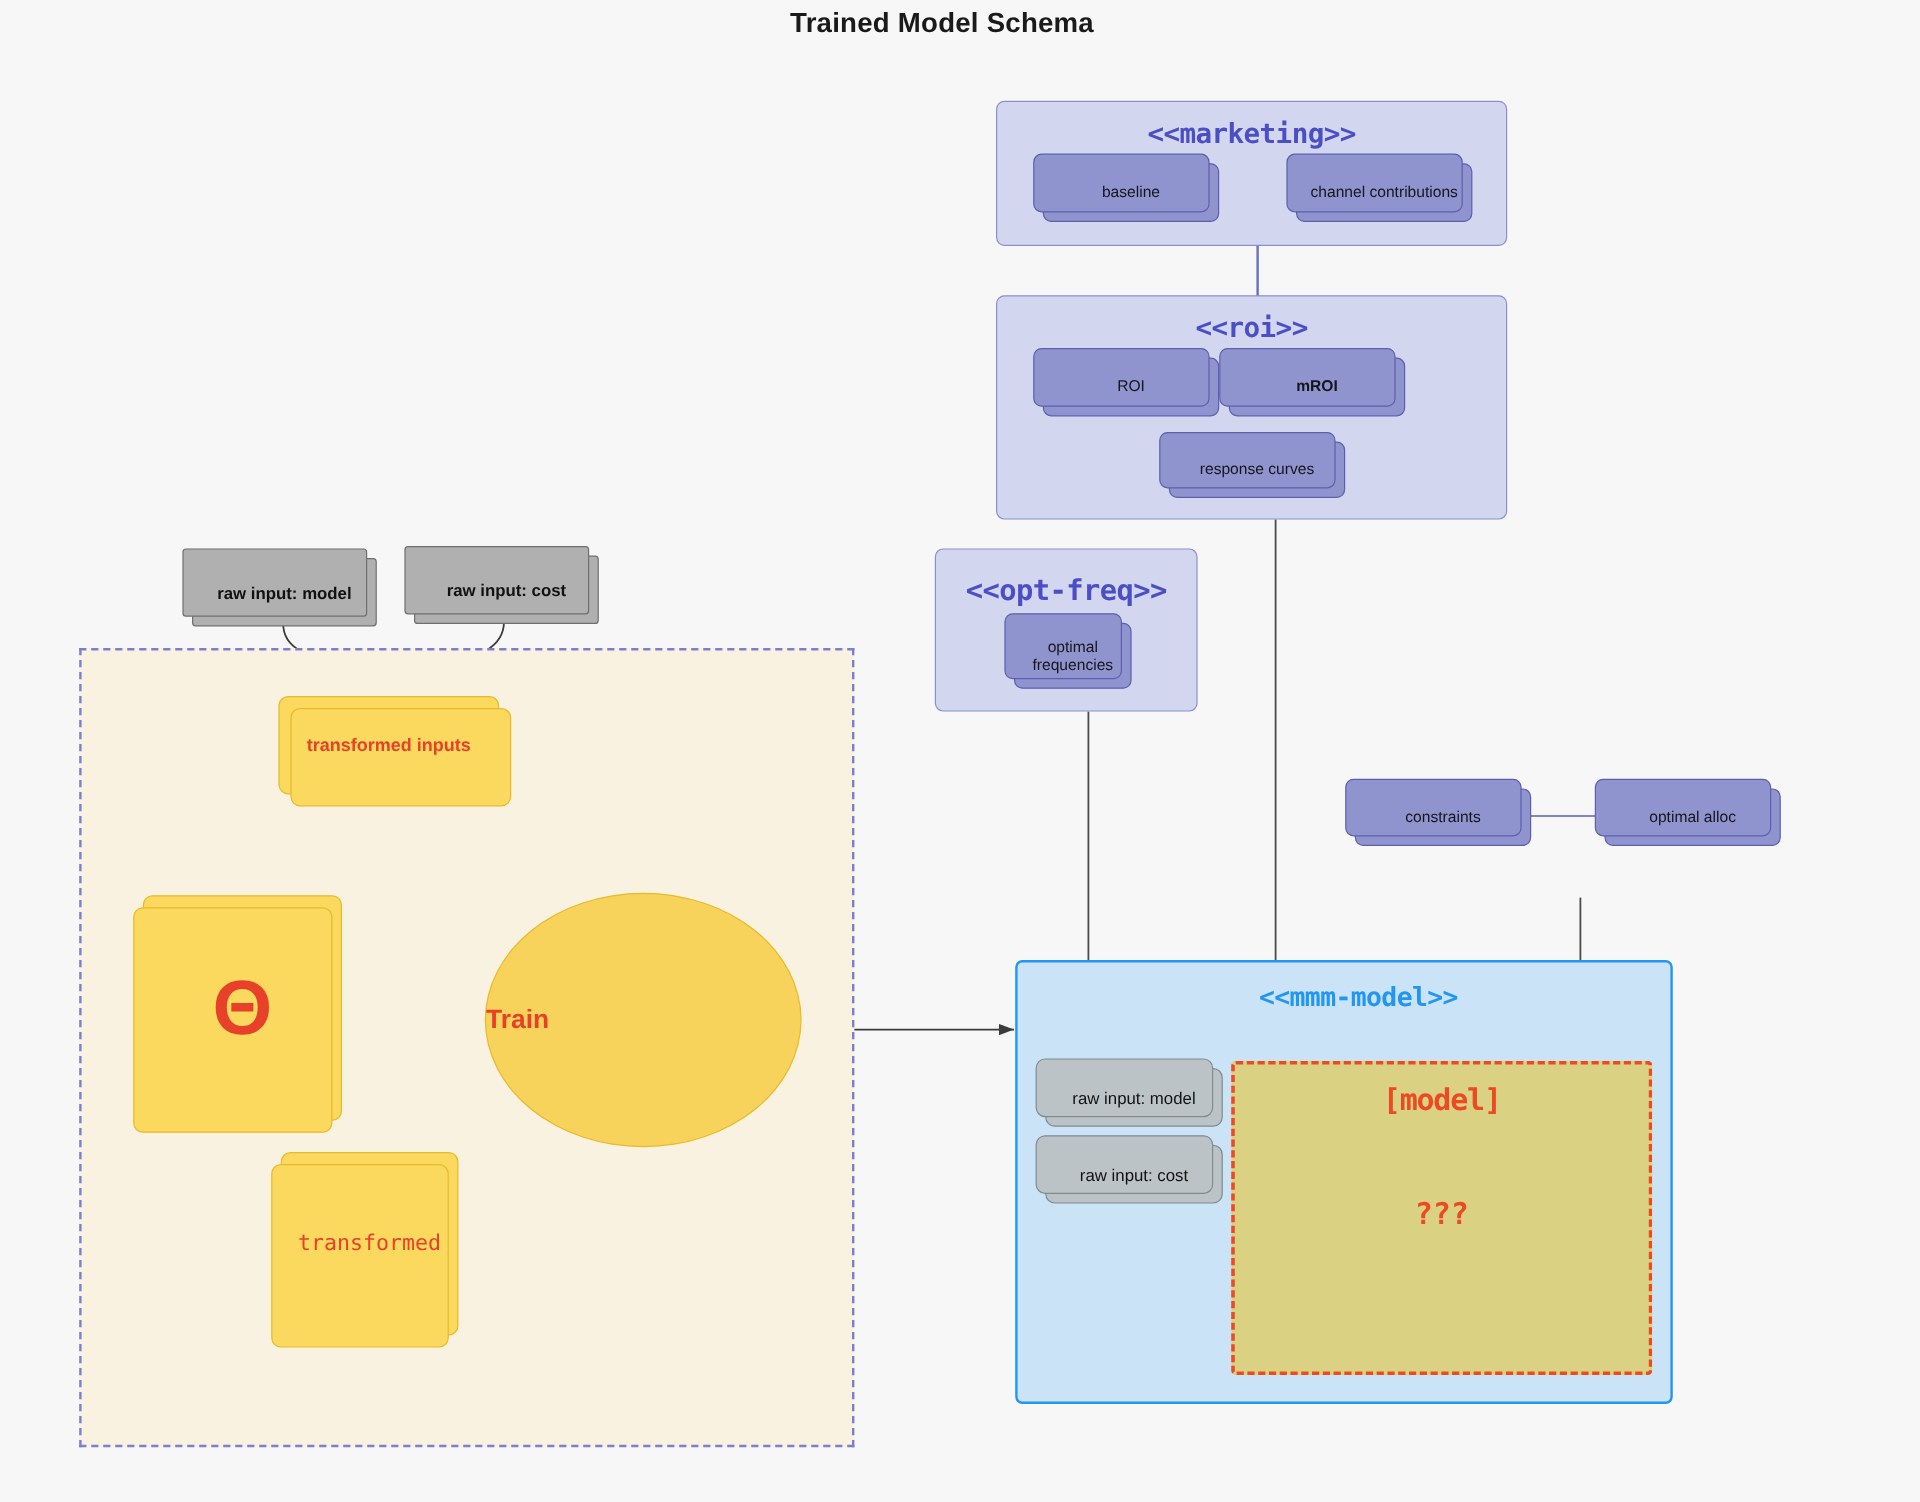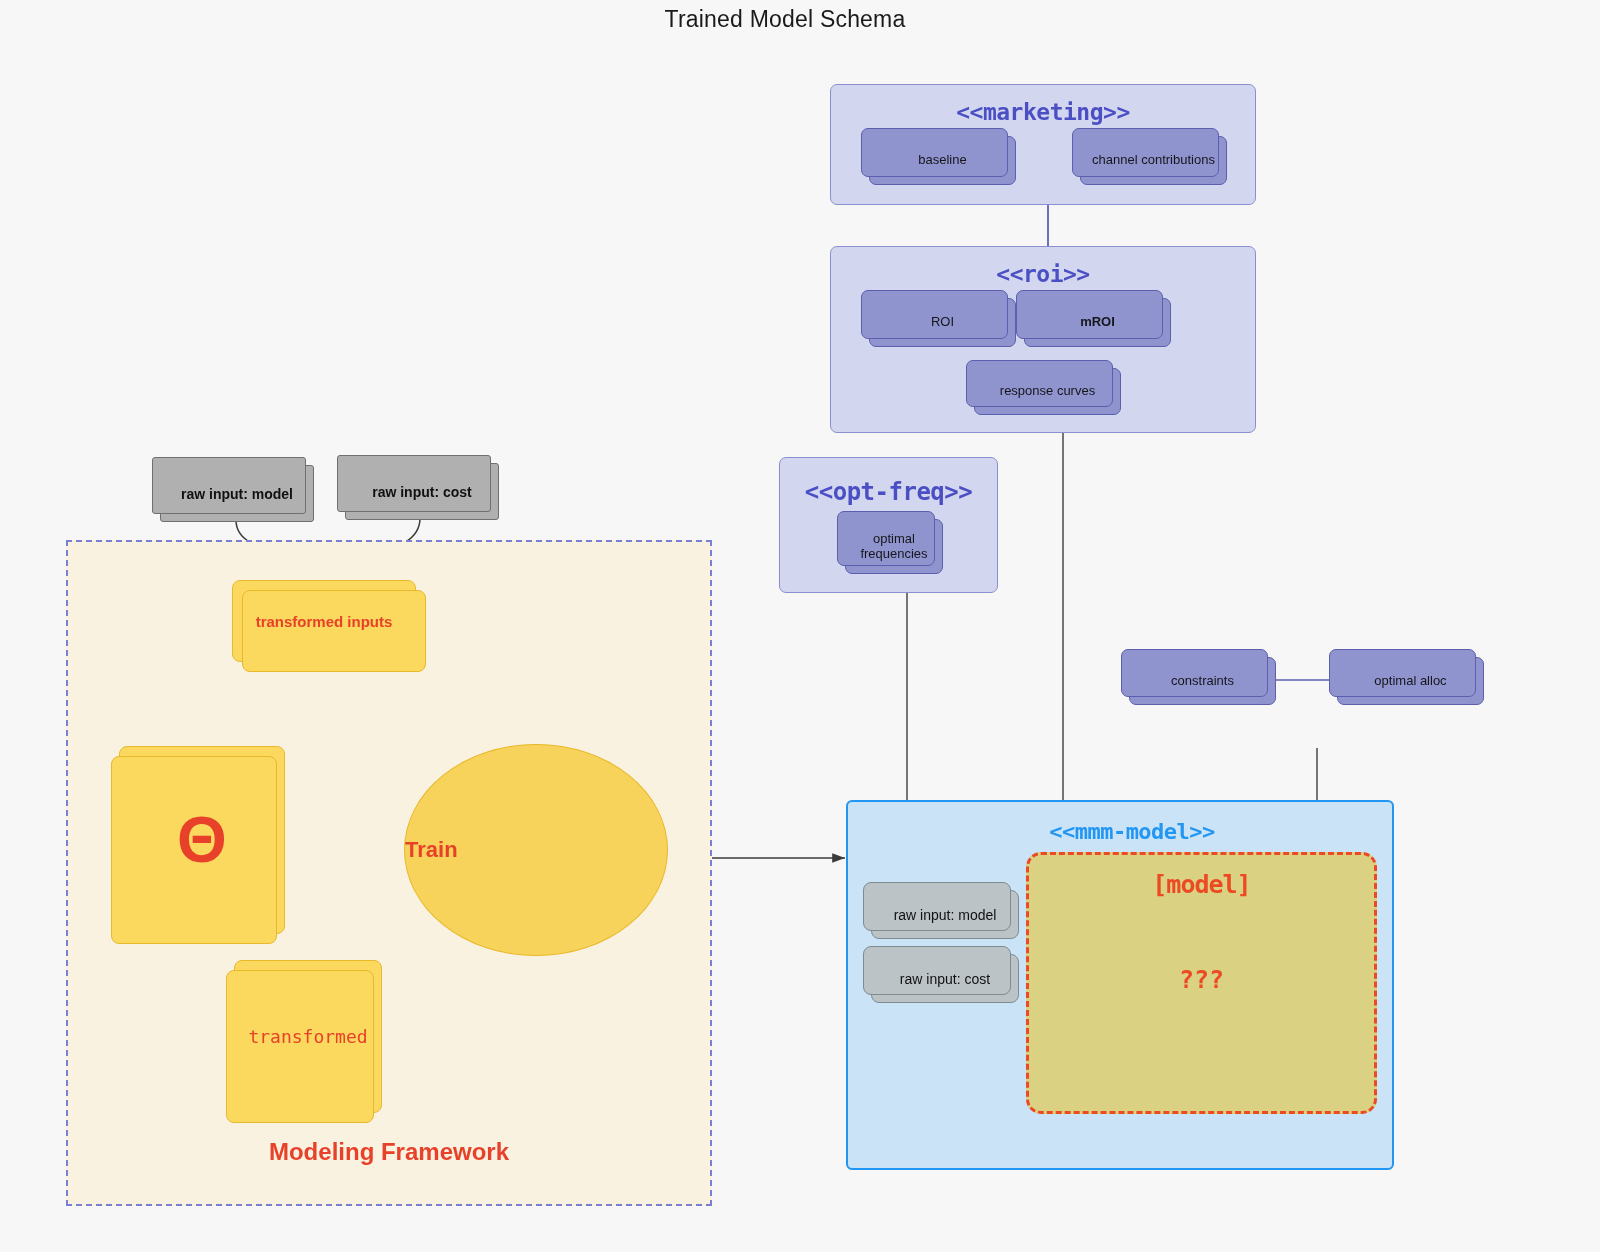--- a/index.html
+++ b/index.html
@@ -23,21 +23,21 @@
     background: #f7f7f7;
   }
   .abs { position: absolute; box-sizing: border-box; }
 
   
   #page-title {
     left: 0; top: 6px;
     width: 1570px;
     text-align: center;
     font-size: 23px;
-    font-weight: normal;
+    font-weight: bold;
     color: #1a1a1a;
     letter-spacing: .2px;
   }
 
   
   #edges {
     position: absolute;
     left: 0; top: 0;
     width: 1600px; height: 1252px;
     pointer-events: none;
@@ -324,21 +324,20 @@
     <span class="shadow"></span>
     <span>constraints</span>
   </div>
   <div class="card" style="left:1337px; top:657px; width:145px; height:46px;">
     <span class="shadow"></span>
     <span>optimal alloc</span>
   </div>
 
   <div class="abs" id="framework" style="left:66px; top:540px; width:646px; height:666px;">
   </div>
-  <div id="framework-label" style="left:66px; top:1138px; width:646px;">Modeling Framework</div>
 
   <div class="gcard" style="left:160px; top:465px; width:152px; height:55px;">
     <span class="shadow"></span>
     <span>raw input: model</span>
   </div>
   <div class="gcard" style="left:345px; top:463px; width:152px; height:55px;">
     <span class="shadow"></span>
     <span>raw input: cost</span>
   </div>
 
@@ -367,18 +366,18 @@
 
   <div class="gcard soft" style="left:871px; top:890px; width:146px; height:47px;">
     <span class="shadow"></span>
     <span>raw input: model</span>
   </div>
   <div class="gcard soft" style="left:871px; top:954px; width:146px; height:47px;">
     <span class="shadow"></span>
     <span>raw input: cost</span>
   </div>
 
-  <div id="model-slot" style="left:1026px; top:852px; width:345px; height:256px;border-radius:15px;">
+  <div id="model-slot" style="left:1026px; top:884px; width:345px; height:256px;">
     <div id="model-slot-title" style="top:15px;">[model]</div>
     <div id="model-slot-body" style="top:110px;">???</div>
   </div>
 
 </div>
 
 </body></html>

